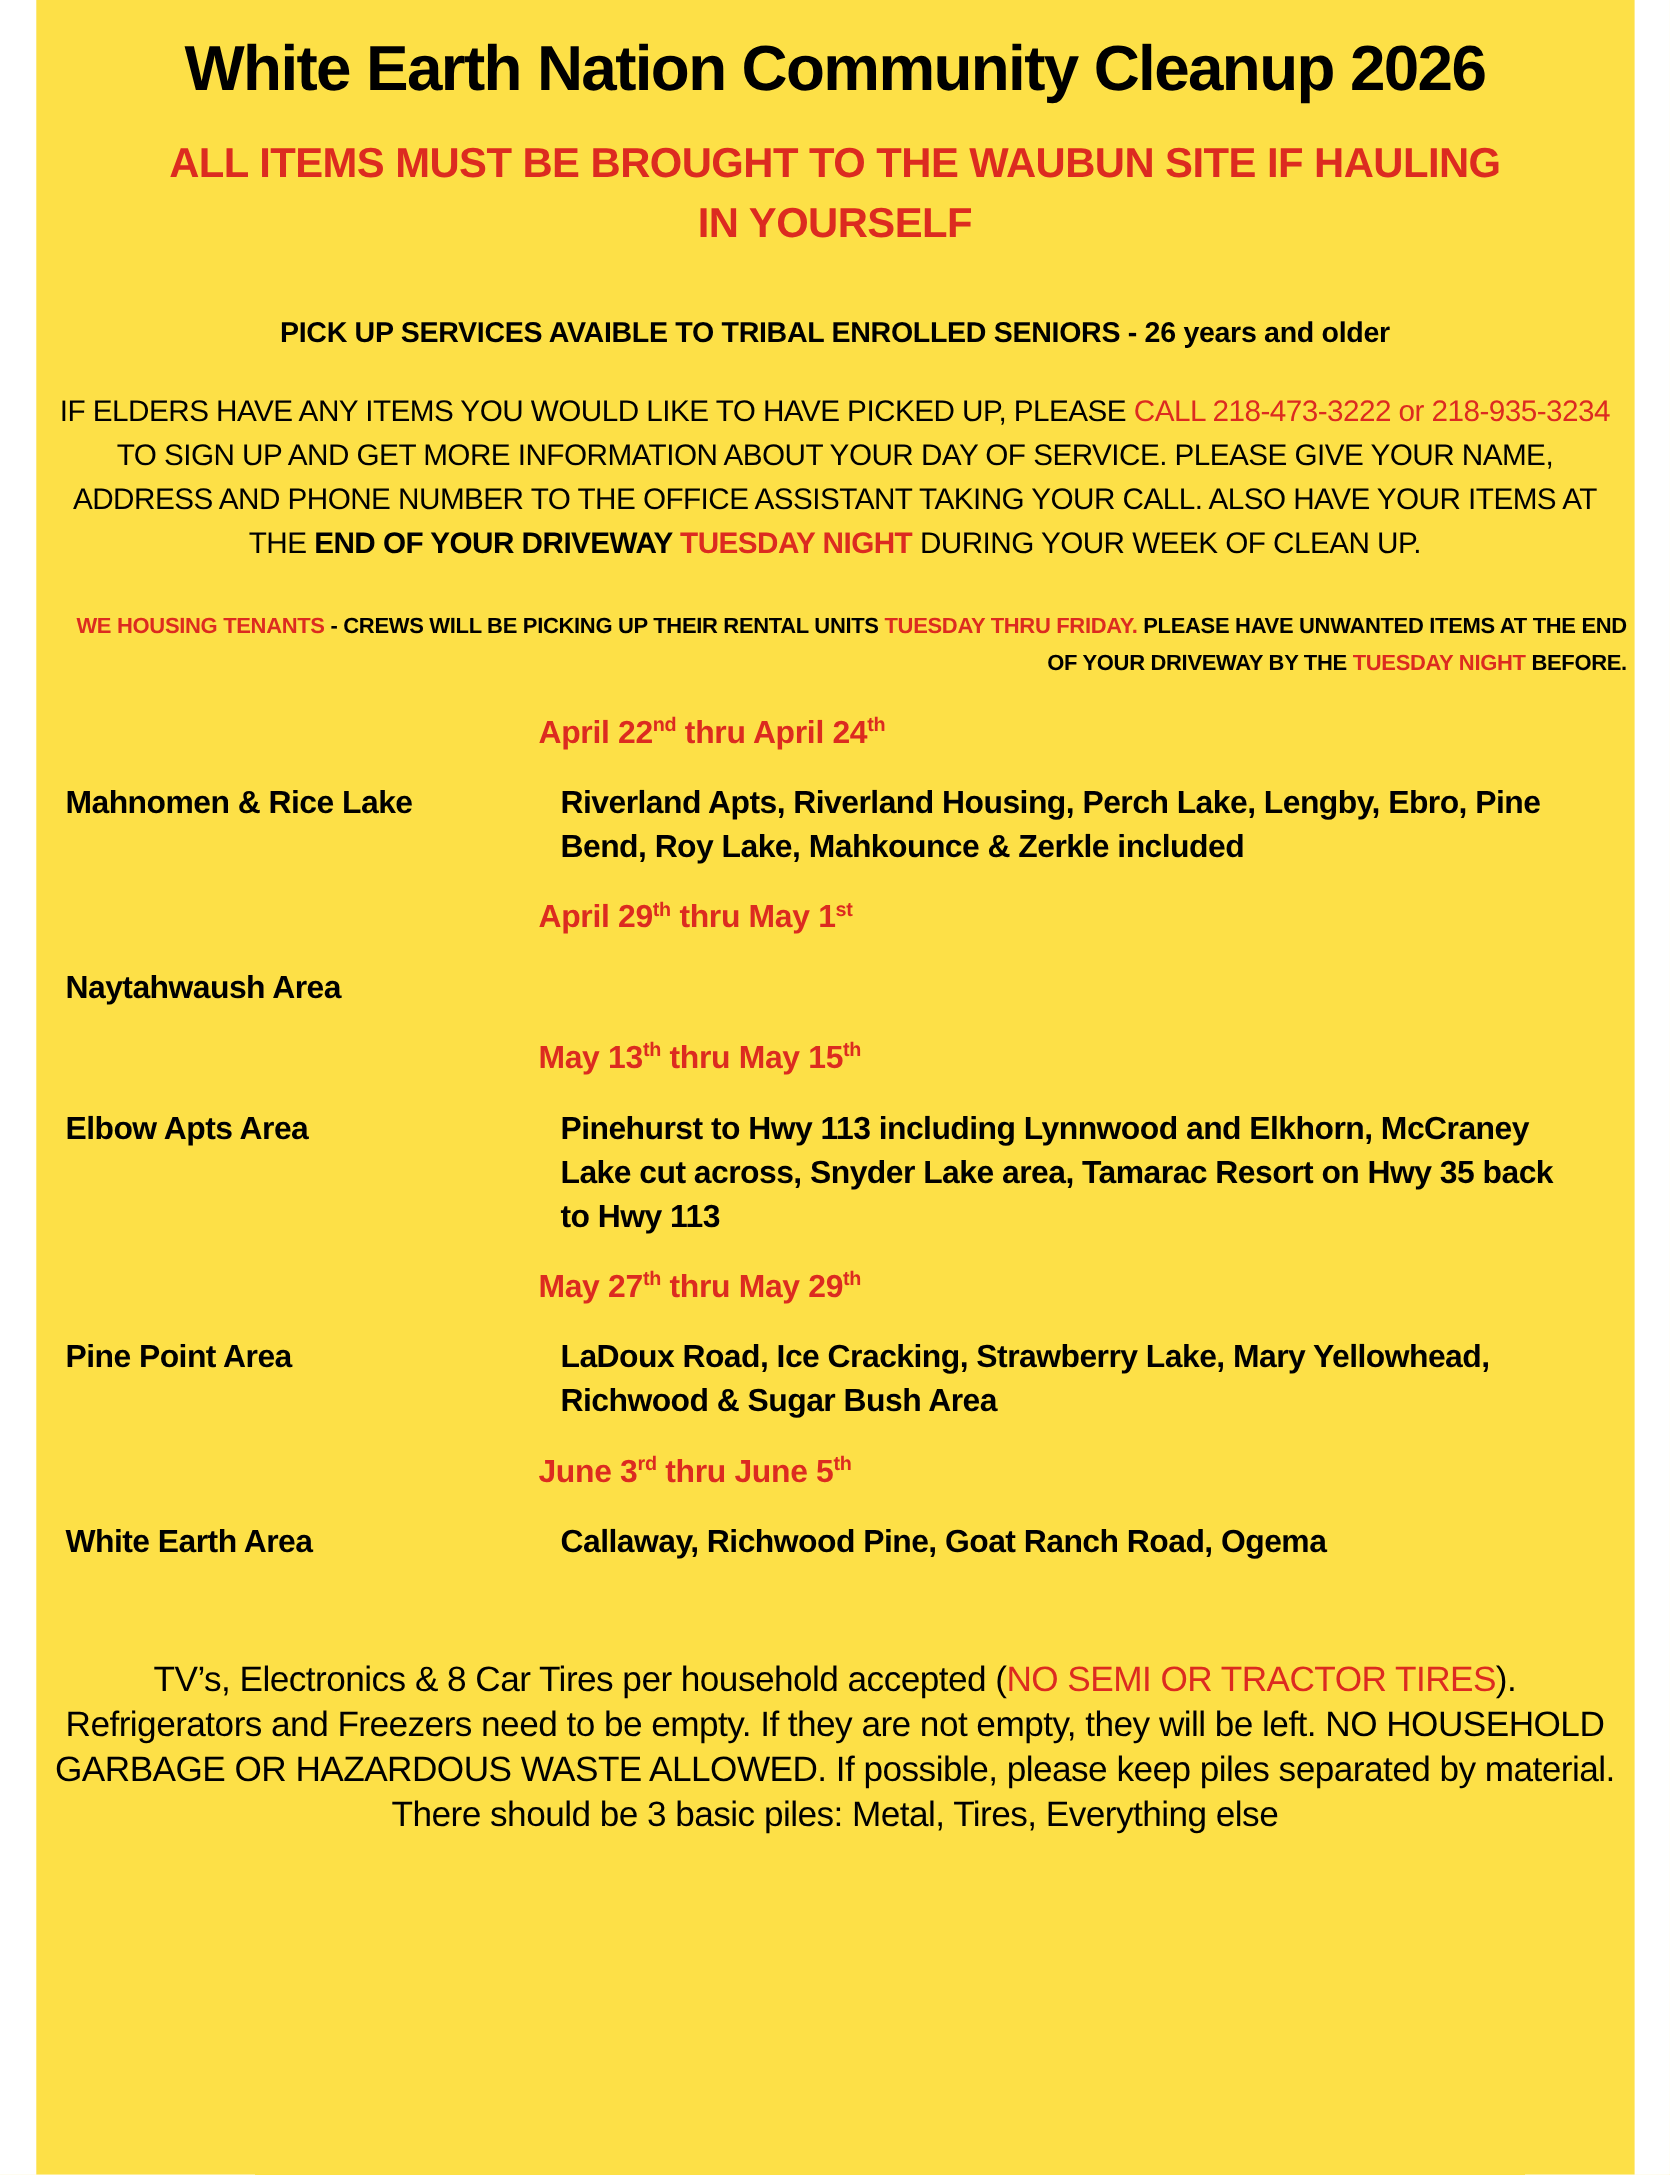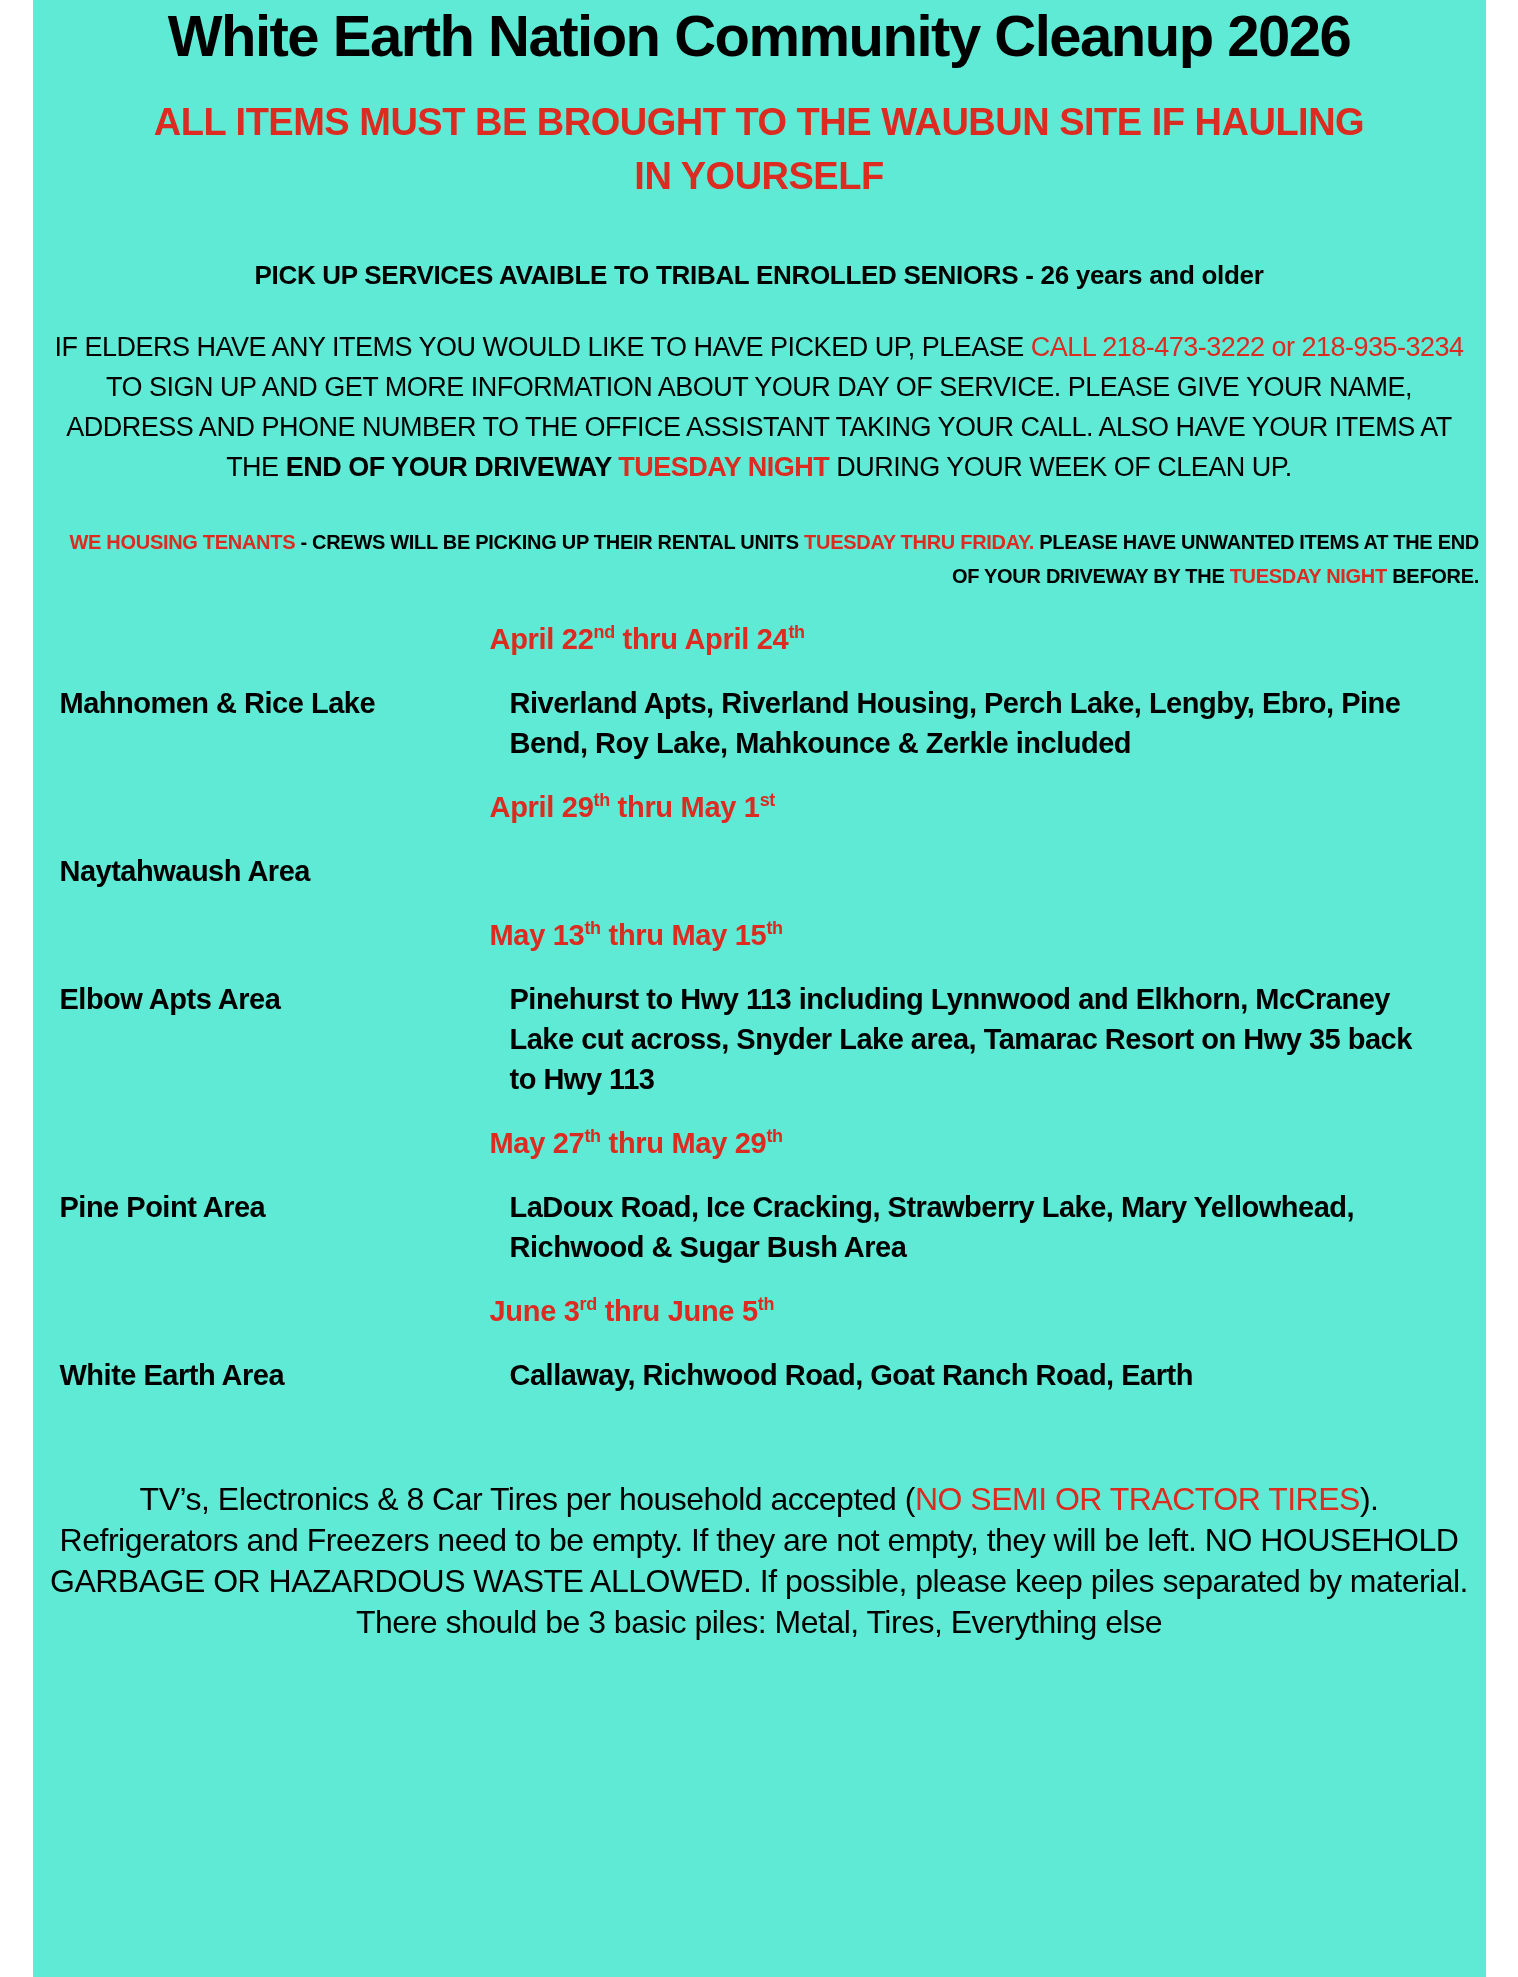--- a/index.html
+++ b/index.html
@@ -5,26 +5,26 @@
   html, body {
     margin: 0;
     padding: 0;
     background: #ffffff;
   }
   .page {
     position: relative;
     width: 1453px;
     height: 1977px;
     margin: 0 auto;
-    background: #5eead4;
+    background: #fde047;
     color: #000000;
     font-family: "Liberation Sans", "DejaVu Sans", sans-serif;
     overflow: hidden;
     box-sizing: border-box;
-    padding-top: 4px;
+    padding-top: 31px;
   }
   .red { color: #DC2B20; }
   .bold { font-weight: bold; }
 
   .doc-title {
     margin: 0 auto;
     text-align: center;
     font-size: 58px;
     font-weight: bold;
     letter-spacing: -1.5px;
@@ -147,20 +147,20 @@
 
     <div class="schedule-date"><span>May 27</span><sup>th</sup><span> thru May 29</span><sup>th</sup></div>
     <div class="schedule-row">
       <div class="schedule-area">Pine Point Area</div>
       <div class="schedule-desc">LaDoux Road, Ice Cracking, Strawberry Lake, Mary Yellowhead, Richwood &amp; Sugar Bush Area</div>
     </div>
 
     <div class="schedule-date"><span>June 3</span><sup>rd</sup><span> thru June 5</span><sup>th</sup></div>
     <div class="schedule-row">
       <div class="schedule-area">White Earth Area</div>
-      <div class="schedule-desc">Callaway, Richwood Road, Goat Ranch Road, Earth</div>
+      <div class="schedule-desc">Callaway, Richwood Pine, Goat Ranch Road, Ogema</div>
     </div>
 
   </section>
 
   <p class="footer-para"><span>TV’s, Electronics &amp; 8 Car Tires per household accepted (</span><span class="red">NO SEMI OR TRACTOR TIRES</span><span>). Refrigerators and Freezers need to be empty. If they are not empty, they will be left. NO HOUSEHOLD GARBAGE OR HAZARDOUS WASTE ALLOWED. If possible, please keep piles separated by material. There should be 3 basic piles: Metal, Tires, Everything else</span></p>
 
 </div>
 
 </body></html>

